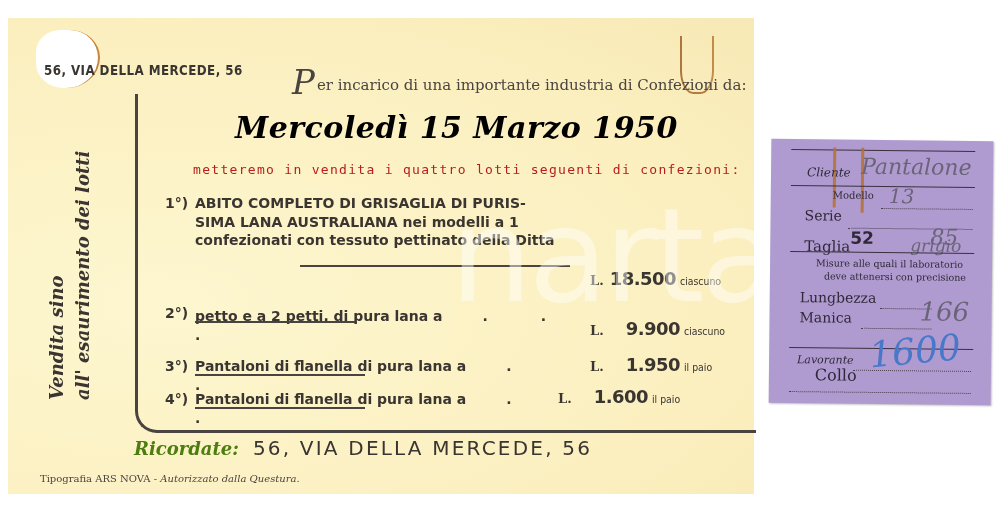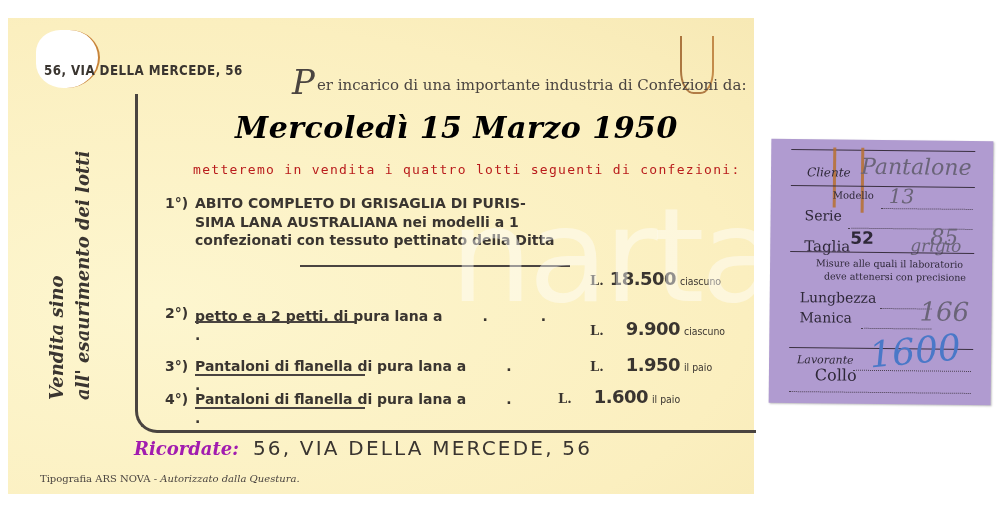--- a/index.html
+++ b/index.html
@@ -62,21 +62,21 @@
   .dots { letter-spacing: 0; }
   .price {
     position: absolute; font-family: "DejaVu Sans", sans-serif; color: #3a3530; white-space: nowrap;
   }
   .price .cur { font-family: "DejaVu Serif", serif; font-weight: bold; font-size: 13px; }
   .price .amt { font-weight: bold; font-size: 18px; margin-left: 22px; letter-spacing: -0.5px; }
   .price .unit { font-size: 11px; margin-left: 4px; transform: scaleX(0.85); display: inline-block; transform-origin: left; }
   .ricordate {
     position: absolute; left: 134px; top: 436px; white-space: nowrap;
   }
-  .ricordate .lbl { font-family: "DejaVu Serif", serif; font-style: italic; font-weight: bold; font-size: 18px; color: #a21caf; }
+  .ricordate .lbl { font-family: "DejaVu Serif", serif; font-style: italic; font-weight: bold; font-size: 18px; color: #4d7c0f; }
   .ricordate .val { font-family: "DejaVu Sans", sans-serif; font-size: 20px; letter-spacing: 2.2px; color: #3a3530; margin-left: 14px; }
   .printer {
     position: absolute; left: 40px; top: 473px; font-family: "DejaVu Serif", serif; font-size: 10px; color: #4a4440;
   }
   .printer i { font-style: italic; }
   .watermark {
     position: absolute; left: 450px; top: 180px; font-family: "DejaVu Sans", sans-serif;
     font-size: 130px; color: rgba(255,255,255,0.45); letter-spacing: -4px; pointer-events: none;
   }
   

